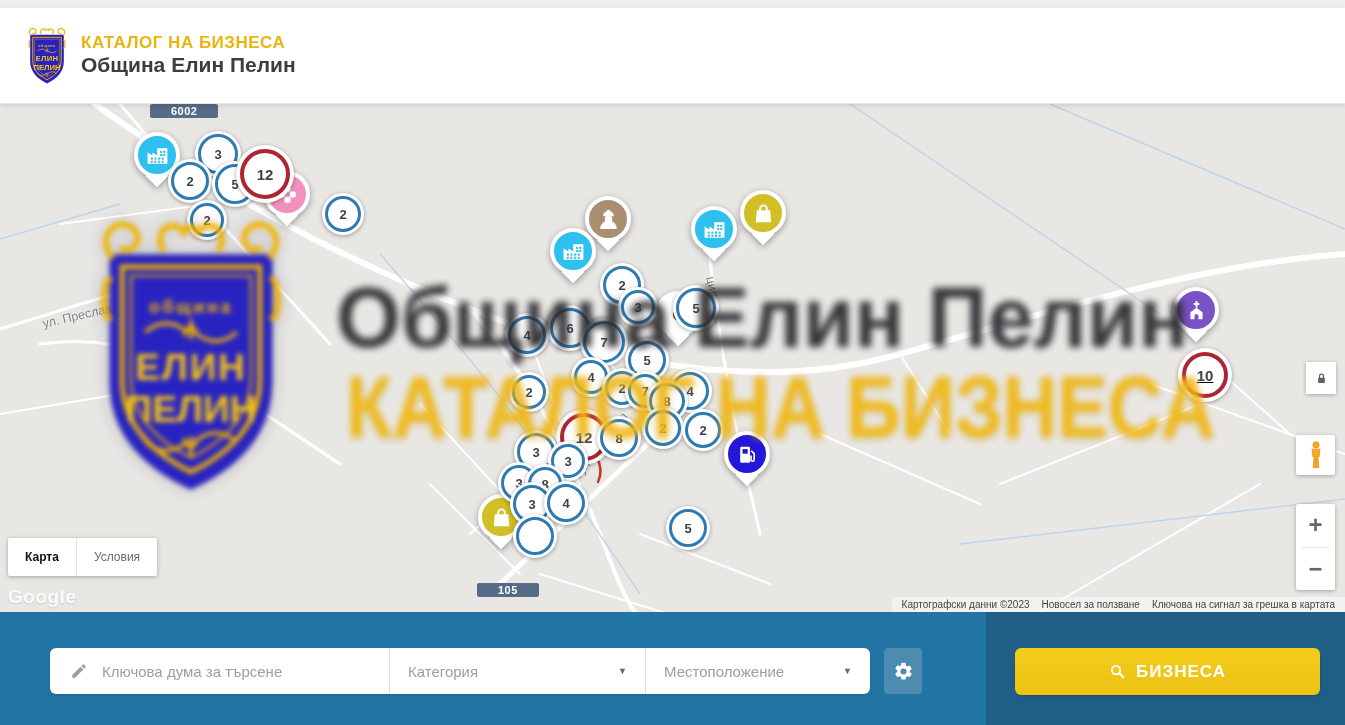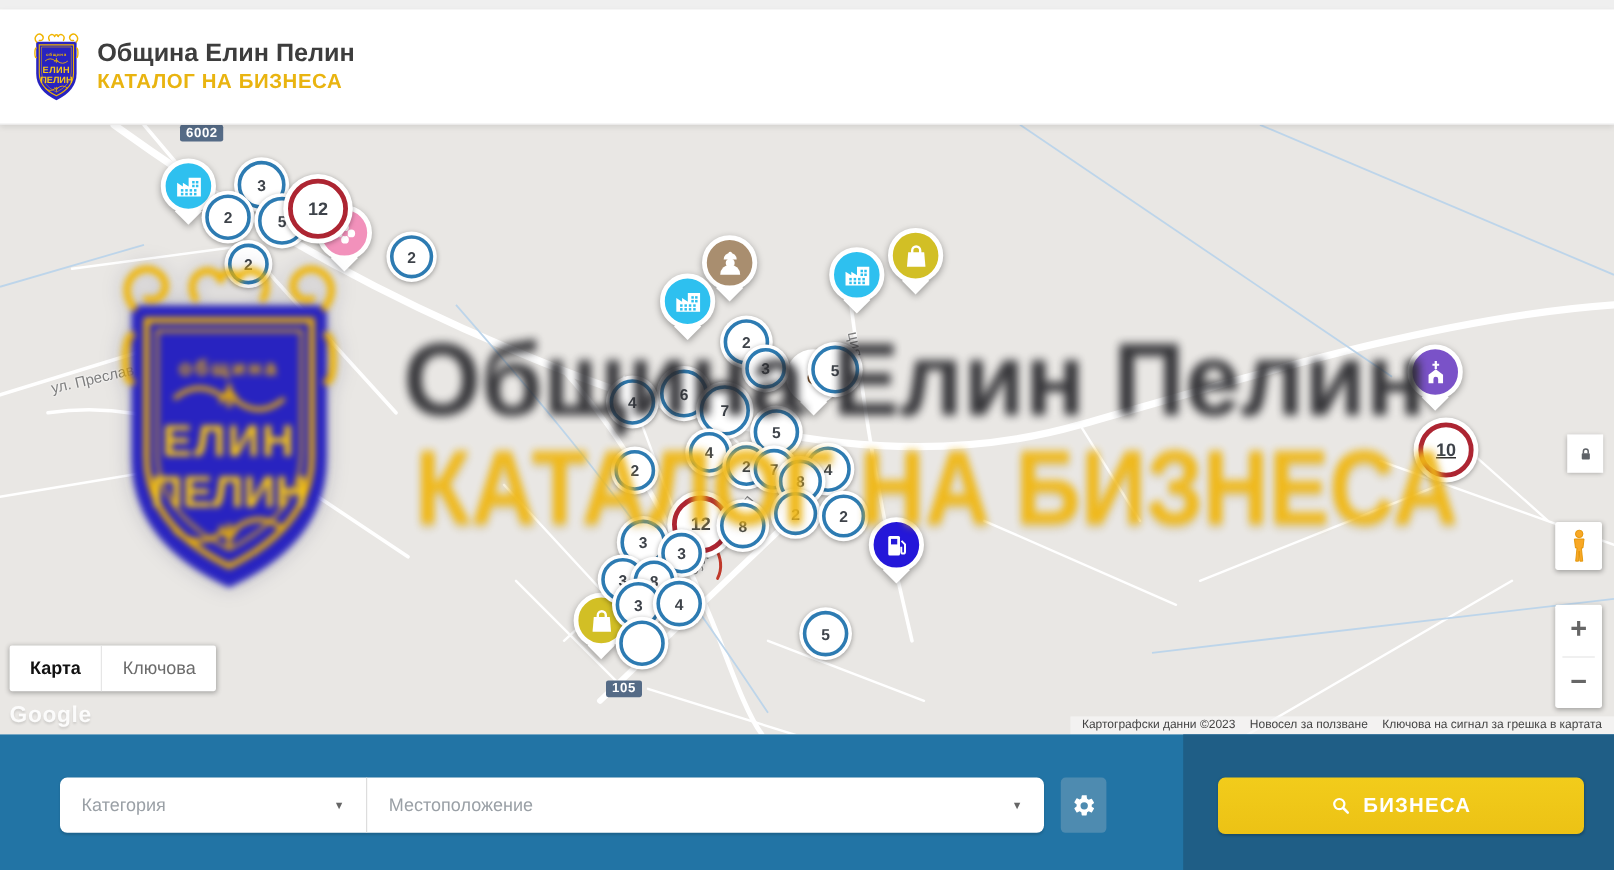--- a/index.html
+++ b/index.html
@@ -17,21 +17,21 @@
   #main-nav{display:flex;gap:34px;}
   .nav-item{font-size:15px;font-weight:bold;color:#23212b;letter-spacing:.2px;cursor:pointer;
             text-transform:uppercase;transform:scaleX(.92);transform-origin:center;white-space:nowrap;}
 
   
   #map-area{position:absolute;left:0;top:104px;width:1345px;height:508px;background:var(--map-bg);overflow:hidden;}
   #roads{position:absolute;left:0;top:0;z-index:1;}
   .street-label{position:absolute;z-index:2;font-size:12.5px;color:#7e7e7e;white-space:nowrap;
                 text-shadow:0 0 2px #fff,0 0 2px #fff;}
   .road-chip{position:absolute;z-index:2;background:#556b86;color:#fff;font-size:11px;font-weight:bold;
-             padding:1px 5px;border-radius:2px;letter-spacing:.5px;}
+             padding:1px 21px;border-radius:2px;letter-spacing:.5px;}
   #poi-layer,#cluster-layer{position:absolute;left:0;top:0;width:100%;height:100%;z-index:3;pointer-events:none;}
   #cluster-layer{z-index:4;}
 
   .poi{position:absolute;width:46px;height:58px;filter:drop-shadow(0 2px 3px rgba(0,0,0,.35));pointer-events:auto;cursor:pointer;}
   .poi-tail{position:absolute;left:50%;bottom:6px;width:16px;height:16px;background:#fff;
             transform:translateX(-50%) rotate(45deg);}
   .poi-circle{position:absolute;left:50%;top:0;transform:translateX(-50%);width:46px;height:46px;border-radius:50%;
               border:4px solid #fff;box-sizing:border-box;display:flex;align-items:center;justify-content:center;}
   .poi-circle svg{width:25px;height:25px;display:block;}
 
@@ -48,21 +48,21 @@
   #watermark-emblem-slot svg{width:212px;height:290px;}
   .wm-line1{position:absolute;left:336px;top:164px;font-size:86px;font-weight:bold;color:#2c2c30;
             filter:blur(3.8px);transform:scaleX(.97);transform-origin:left;white-space:nowrap;opacity:.94;}
   .wm-line2{position:absolute;left:346px;top:252px;font-size:88px;font-weight:bold;color:#f0b817;
             filter:blur(3.6px);transform:scaleX(.86);transform-origin:left;white-space:nowrap;opacity:.97;
             text-shadow:0 2px 6px rgba(120,90,0,.25);}
 
   
   #map-type-control{position:absolute;left:8px;top:434px;z-index:10;display:flex;background:#fff;border-radius:2px;
                     box-shadow:0 1px 4px rgba(0,0,0,.3);height:38px;align-items:stretch;}
-  .map-type-btn{display:flex;align-items:center;padding:0 17px;font-size:15px;cursor:pointer;}
+  .map-type-btn{display:flex;align-items:center;padding:0 17px;font-size:12px;cursor:pointer;}
   #map-type-map{font-weight:bold;color:#111;}
   #map-type-sat{color:#6b6b6b;border-left:1px solid #e6e6e6;}
   #google-logo{position:absolute;left:8px;top:482px;z-index:10;font-size:19px;font-weight:bold;
                color:rgba(255,255,255,.9);letter-spacing:.5px;text-shadow:0 1px 2px rgba(0,0,0,.12);cursor:pointer;}
   #attribution{position:absolute;right:0;top:493px;z-index:10;display:flex;align-items:center;height:15px;
                font-size:10px;color:#444;background:rgba(245,245,245,.75);padding:0 4px;}
   #attribution span{padding:0 6px;white-space:nowrap;}
   .attr-link{cursor:pointer;}
   #lock-button{position:absolute;left:1306px;top:258px;z-index:10;width:30px;height:32px;background:#fff;
                box-shadow:0 1px 4px rgba(0,0,0,.3);display:flex;align-items:center;justify-content:center;cursor:pointer;}
@@ -128,22 +128,22 @@
     </g>
     <text x="60" y="95" text-anchor="middle" font-size="21" font-weight="bold" letter-spacing="1" fill="#f5c518" font-family="Liberation Sans, sans-serif">ЕЛИН</text>
     <text x="60" y="119" text-anchor="middle" font-size="21" font-weight="bold" fill="#f5c518" font-family="Liberation Sans, sans-serif">ПЕЛИН</text>
     <g stroke="#f0b400" fill="none" stroke-width="2">
       <path d="M34 130 Q46 140 58 130 M62 130 Q74 120 86 130"></path>
       <path d="M56 128 Q60 138 64 128 M60 127 V138"></path>
     </g>
   </svg>
 </span>
       <div>
+        <div id="logo-subtitle">КАТАЛОГ НА БИЗНЕСА</div>
         <div id="logo-title">Община Елин Пелин</div>
-        <div id="logo-subtitle">КАТАЛОГ НА БИЗНЕСА</div>
       </div>
     </div>
   </header>
 
   <div id="map-area">
     <svg id="roads" width="1345" height="508" xmlns="http://www.w3.org/2000/svg">
       <g stroke="#ffffff" fill="none" stroke-linecap="round">
         <path d="M95,0 C220,90 330,150 470,205 S760,290 900,250 S1200,160 1345,150" stroke-width="6"></path>
         <path d="M470,205 C520,260 560,330 600,430 C615,470 625,495 635,508" stroke-width="4"></path>
         <path d="M500,480 L700,290" stroke-width="5"></path>
@@ -166,21 +166,21 @@
       </g>
       <g stroke="#c0392b" fill="none" stroke-width="2.5" stroke-linecap="round">
         <path d="M565,330 q18,14 40,12"></path>
         <path d="M596,352 q8,14 2,26"></path>
         <path d="M545,368 q-8,12 -16,14"></path>
       </g>
     </svg>
 
     <div id="labels-layer">
         <div class="road-chip" style="left: 150px; top: 0px;">6002</div>
-        <div class="road-chip" style="left: 477px; top: 463px; margin-left: 28px;">105</div>
+        <div class="road-chip" style="left: 477px; top: 479px;">105</div>
         <div class="street-label" style="left: 42px; top: 205px; transform: rotate(-13deg);">ул. Преслав</div>
         <div class="street-label" style="left: 560px; top: 335px; transform: rotate(-52deg);">бул. „Новосел</div>
         <div class="street-label" style="left: 702px; top: 176px; transform: rotate(78deg);">ция</div>
       </div>
     <div id="poi-layer">
         <div class="poi" style="left: 134px; top: 28px;">
           <div class="poi-tail"></div>
           <div class="poi-circle" style="background: rgb(46, 192, 239);">
             <svg viewBox="0 0 24 24">
               <path fill="#fff" d="M2.5 20V9l4.6 2.9V9l4.6 2.9V5h9.8V20z"></path>
@@ -439,21 +439,21 @@
       <path d="M56 128 Q60 138 64 128 M60 127 V138"></path>
     </g>
   </svg>
 </span>
       <div class="wm-line1">Община Елин Пелин</div>
       <div class="wm-line2">КАТАЛОГ НА БИЗНЕСА</div>
     </div>
 
     <div id="map-type-control">
       <div class="map-type-btn" id="map-type-map">Карта</div>
-      <div class="map-type-btn" id="map-type-sat">Ключова</div>
+      <div class="map-type-btn" id="map-type-sat">Условия</div>
     </div>
 
     <div id="google-logo">Google</div>
 
     <div id="attribution">
       <span>Картографски данни ©2023</span>
       <span class="attr-link">Новосел за ползване</span>
       <span class="attr-link">Ключова на сигнал за грешка в картата</span>
     </div>
 
@@ -475,20 +475,26 @@
       <div class="zoom-btn">+</div>
       <div id="zoom-divider"></div>
       <div class="zoom-btn">−</div>
     </div>
   </div>
 
   <div id="search-bar">
     <div id="search-bar-dark"></div>
 
     <div id="search-box">
+      <div id="keyword-wrap">
+        <svg viewBox="0 0 24 24">
+          <path fill="#9e9e9e" d="M3 17.25V21h3.75L17.81 9.94l-3.75-3.75L3 17.25zM20.71 7.04a1 1 0 0 0 0-1.41l-2.34-2.34a1 1 0 0 0-1.41 0l-1.83 1.83 3.75 3.75 1.83-1.83z"></path>
+        </svg>
+        <input id="keyword-input" type="text" placeholder="Ключова дума за търсене" style="">
+      </div>
       <div class="select-box" id="category-select">
         <span class="select-value">Категория</span>
         <span class="select-arrow">▼</span>
       </div>
       <div class="select-box" id="location-select">
         <span class="select-value">Местоположение</span>
         <span class="select-arrow">▼</span>
       </div>
     </div>
 

